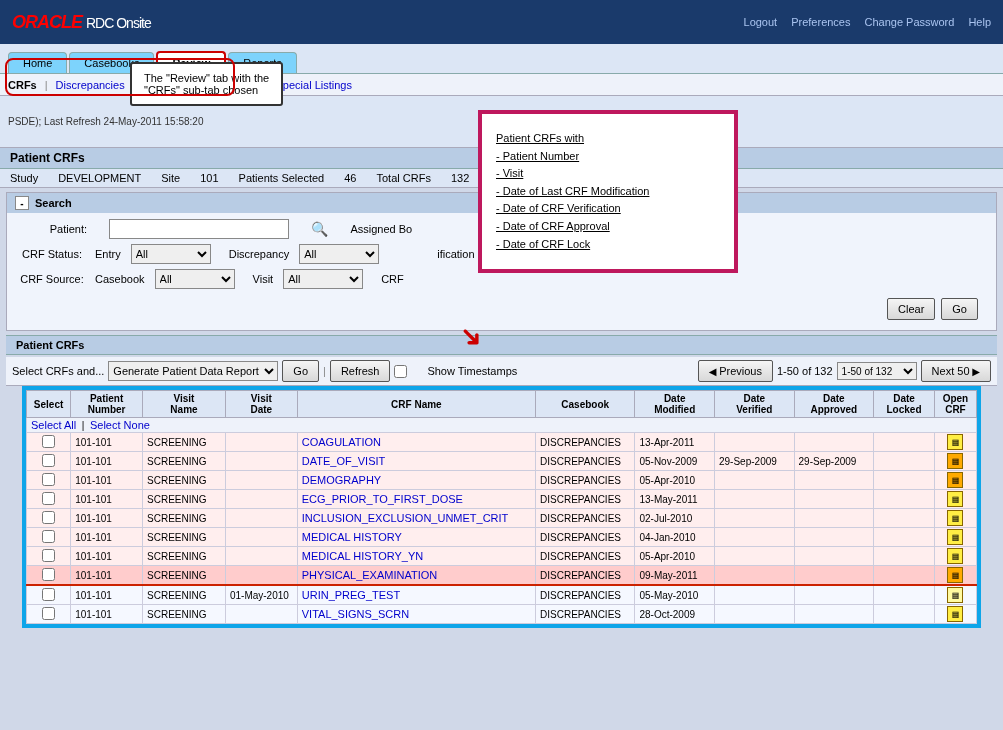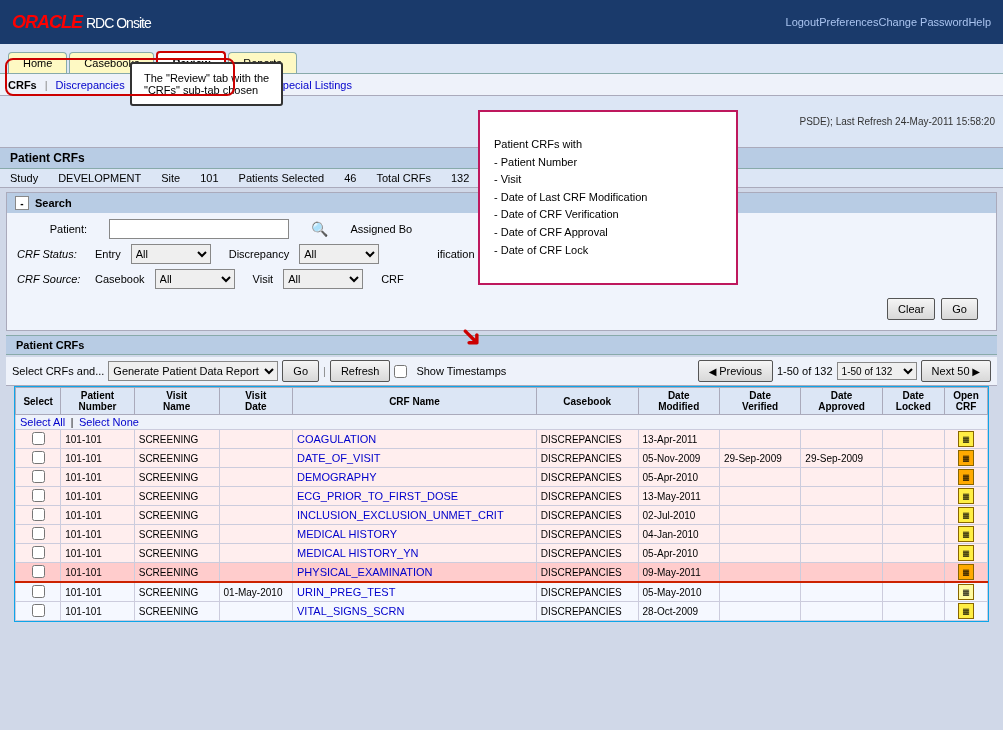--- a/index.html
+++ b/index.html
@@ -3,81 +3,81 @@
   <meta charset="utf-8">
   <style>
     * { box-sizing: border-box; margin: 0; padding: 0; font-family: Arial, sans-serif; font-size: 11px; }
     body { background: #d0d8e8; width: 1003px; min-height: 730px; overflow: hidden; }
 
     
     .header { background: #1a3a6b; color: white; display: flex; align-items: center; justify-content: space-between; padding: 6px 12px; height: 44px; }
     .header-logo { display: flex; align-items: center; gap: 8px; }
     .oracle-logo { color: #f00; font-weight: bold; font-size: 18px; font-style: italic; letter-spacing: -1px; }
     .oracle-logo span { color: white; font-style: normal; font-size: 14px; font-weight: normal; margin-left: 4px; }
-    .header-links { display: flex; font-size: 11px; }
+    .header-links { display: flex; gap: 14px; font-size: 11px; }
     .header-links a { color: #aac4f0; text-decoration: none; cursor: pointer; }
 
     
     .main-nav { background: #dce6f5; border-bottom: 1px solid #8aa; display: flex; align-items: flex-end; padding: 0 8px; height: 30px; }
-    .main-nav .nav-tab { padding: 4px 14px; background: #fef9c3; border: 1px solid #8aa; border-bottom: none; border-radius: 4px 4px 0 0; margin-right: 2px; cursor: pointer; font-size: 11px; color: #000; }
+    .main-nav .nav-tab { padding: 4px 14px; background: #7dd3fc; border: 1px solid #8aa; border-bottom: none; border-radius: 4px 4px 0 0; margin-right: 2px; cursor: pointer; font-size: 11px; color: #000; }
     .main-nav .nav-tab.selected-review { background: white; border: 2px solid #cc0000; border-bottom: none; font-weight: bold; }
 
     
     .sub-nav { background: #eef2fa; border-bottom: 1px solid #aab; padding: 2px 8px; display: flex; align-items: center; height: 22px; gap: 8px; }
     .sub-nav .sub-link { color: #00c; text-decoration: none; cursor: pointer; font-size: 11px; }
     .sub-nav .sub-link.active { font-weight: bold; color: #000; text-decoration: none; }
     .sub-nav .sep { color: #888; }
 
     
-    .status-bar { background: #dce6f5; padding: 20px 8px; font-size: 10px; color: #333; text-align: right; border-bottom: 1px solid #aab; }
+    .status-bar { background: #dce6f5; padding: 20px 8px; font-size: 10px; color: #333; text-align: left; border-bottom: 1px solid #aab; }
 
     
     .page-title { background: #b8cce4; padding: 3px 10px; font-weight: bold; font-size: 12px; color: #000; border-bottom: 1px solid #8aa; }
 
     
     .study-bar { background: #dce6f5; padding: 3px 10px; font-size: 11px; border-bottom: 1px solid #aab; display: flex; gap: 20px; align-items: center; }
 
     
     .search-section { background: #f0f4fc; border: 1px solid #aab; margin: 4px 6px; }
     .search-header { background: #b8cce4; padding: 3px 8px; font-weight: bold; display: flex; align-items: center; gap: 6px; }
     .search-header .toggle { width: 14px; height: 14px; background: white; border: 1px solid #888; display: flex; align-items: center; justify-content: center; font-size: 10px; cursor: pointer; }
     .search-body { padding: 6px 10px; }
     .search-row { display: flex; align-items: center; gap: 22px; margin-bottom: 5px; }
     .search-row label { min-width: 70px; text-align: right; font-size: 11px; }
     .search-input { height: 20px; border: 1px solid #888; font-size: 11px; padding: 1px 3px; }
     select.search-select { height: 20px; border: 1px solid #888; font-size: 11px; }
     .filter-row { display: flex; align-items: center; gap: 8px; margin-bottom: 5px; }
-    .filter-row label { min-width: 70px; text-align: left; font-style: italic; }
+    .filter-row label { min-width: 70px; text-align: center; }
     .btn { height: 22px; border: 1px solid #555; background: linear-gradient(to bottom, #f5f5f5, #d8d8d8); padding: 1px 10px; cursor: pointer; font-size: 11px; border-radius: 2px; }
     .search-bottom { display: flex; justify-content: flex-end; gap: 6px; padding: 4px 8px; }
 
     
     .section-title { background: #b8cce4; padding: 3px 10px; font-weight: bold; font-size: 11px; border-top: 1px solid #8aa; border-bottom: 1px solid #8aa; margin: 4px 6px 2px; }
     .toolbar { display: flex; align-items: center; gap: 4px; padding: 3px 6px; background: #eef2fa; border-bottom: 1px solid #aab; margin: 0 6px; }
     .toolbar select { height: 20px; font-size: 11px; border: 1px solid #888; }
     .pagination { margin-left: auto; display: flex; align-items: center; gap: 4px; }
-    .checkbox-label { display: flex; align-items: center; gap: 9px; }
-
-    
-    .table-container { margin: 0 14px; border: 1px solid #0ea5e9; }
+    .checkbox-label { display: flex; align-items: center; gap: 20px; }
+
+    
+    .table-container { margin: 0 22px; border: 4px solid #0ea5e9; }
     .table-wrapper { overflow-x: auto; overflow-y: hidden; }
     table { width: 100%; border-collapse: collapse; background: white; }
     table th { background: #dce6f5; border: 1px solid #aab; padding: 2px 4px; font-size: 10px; text-align: center; font-weight: bold; }
     table td { border: 1px solid #ccd; padding: 1px 4px; font-size: 10px; }
     table tr:nth-child(even) { background: #f5f8ff; }
     .select-all-row { background: #eef2fa !important; font-size: 10px; }
     .select-all-row td { padding: 1px 4px; }
     .link-text { color: #00c; cursor: pointer; text-decoration: none; }
     .crf-icon { display: inline-block; width: 16px; height: 16px; background: #fffaa0; border: 1px solid #886600; font-size: 8px; text-align: center; line-height: 16px; cursor: pointer; }
     .crf-icon-orange { background: #ffaa00; }
     .crf-icon-yellow { background: #ffee44; }
     input[type="checkbox"] { cursor: pointer; }
 
     
-    .callout-box { position: absolute; top: 110px; left: 478px; background: white; border: 2px solid #be185d; padding: 24px 14px; font-size: 11px; line-height: 1.6; z-index: 100; min-width: 260px; }
+    .callout-box { position: absolute; top: 110px; left: 478px; background: white; border: 4px solid #be185d; padding: 16px 14px; font-size: 11px; line-height: 1.6; z-index: 100; min-width: 260px; text-decoration: underline; }
 
     
     .annotation-box { position: absolute; top: 62px; left: 130px; background: white; border: 2px solid #333; padding: 8px 12px; font-size: 11px; z-index: 100; border-radius: 3px; }
 
     
     .tab-group-highlight { position: absolute; top: 58px; left: 5px; width: 230px; height: 38px; border: 2px solid #cc0000; border-radius: 8px; pointer-events: none; z-index: 200; }
 
     
     .red-arrow { position: absolute; color: #cc0000; font-size: 28px; z-index: 150; pointer-events: none; }
 

